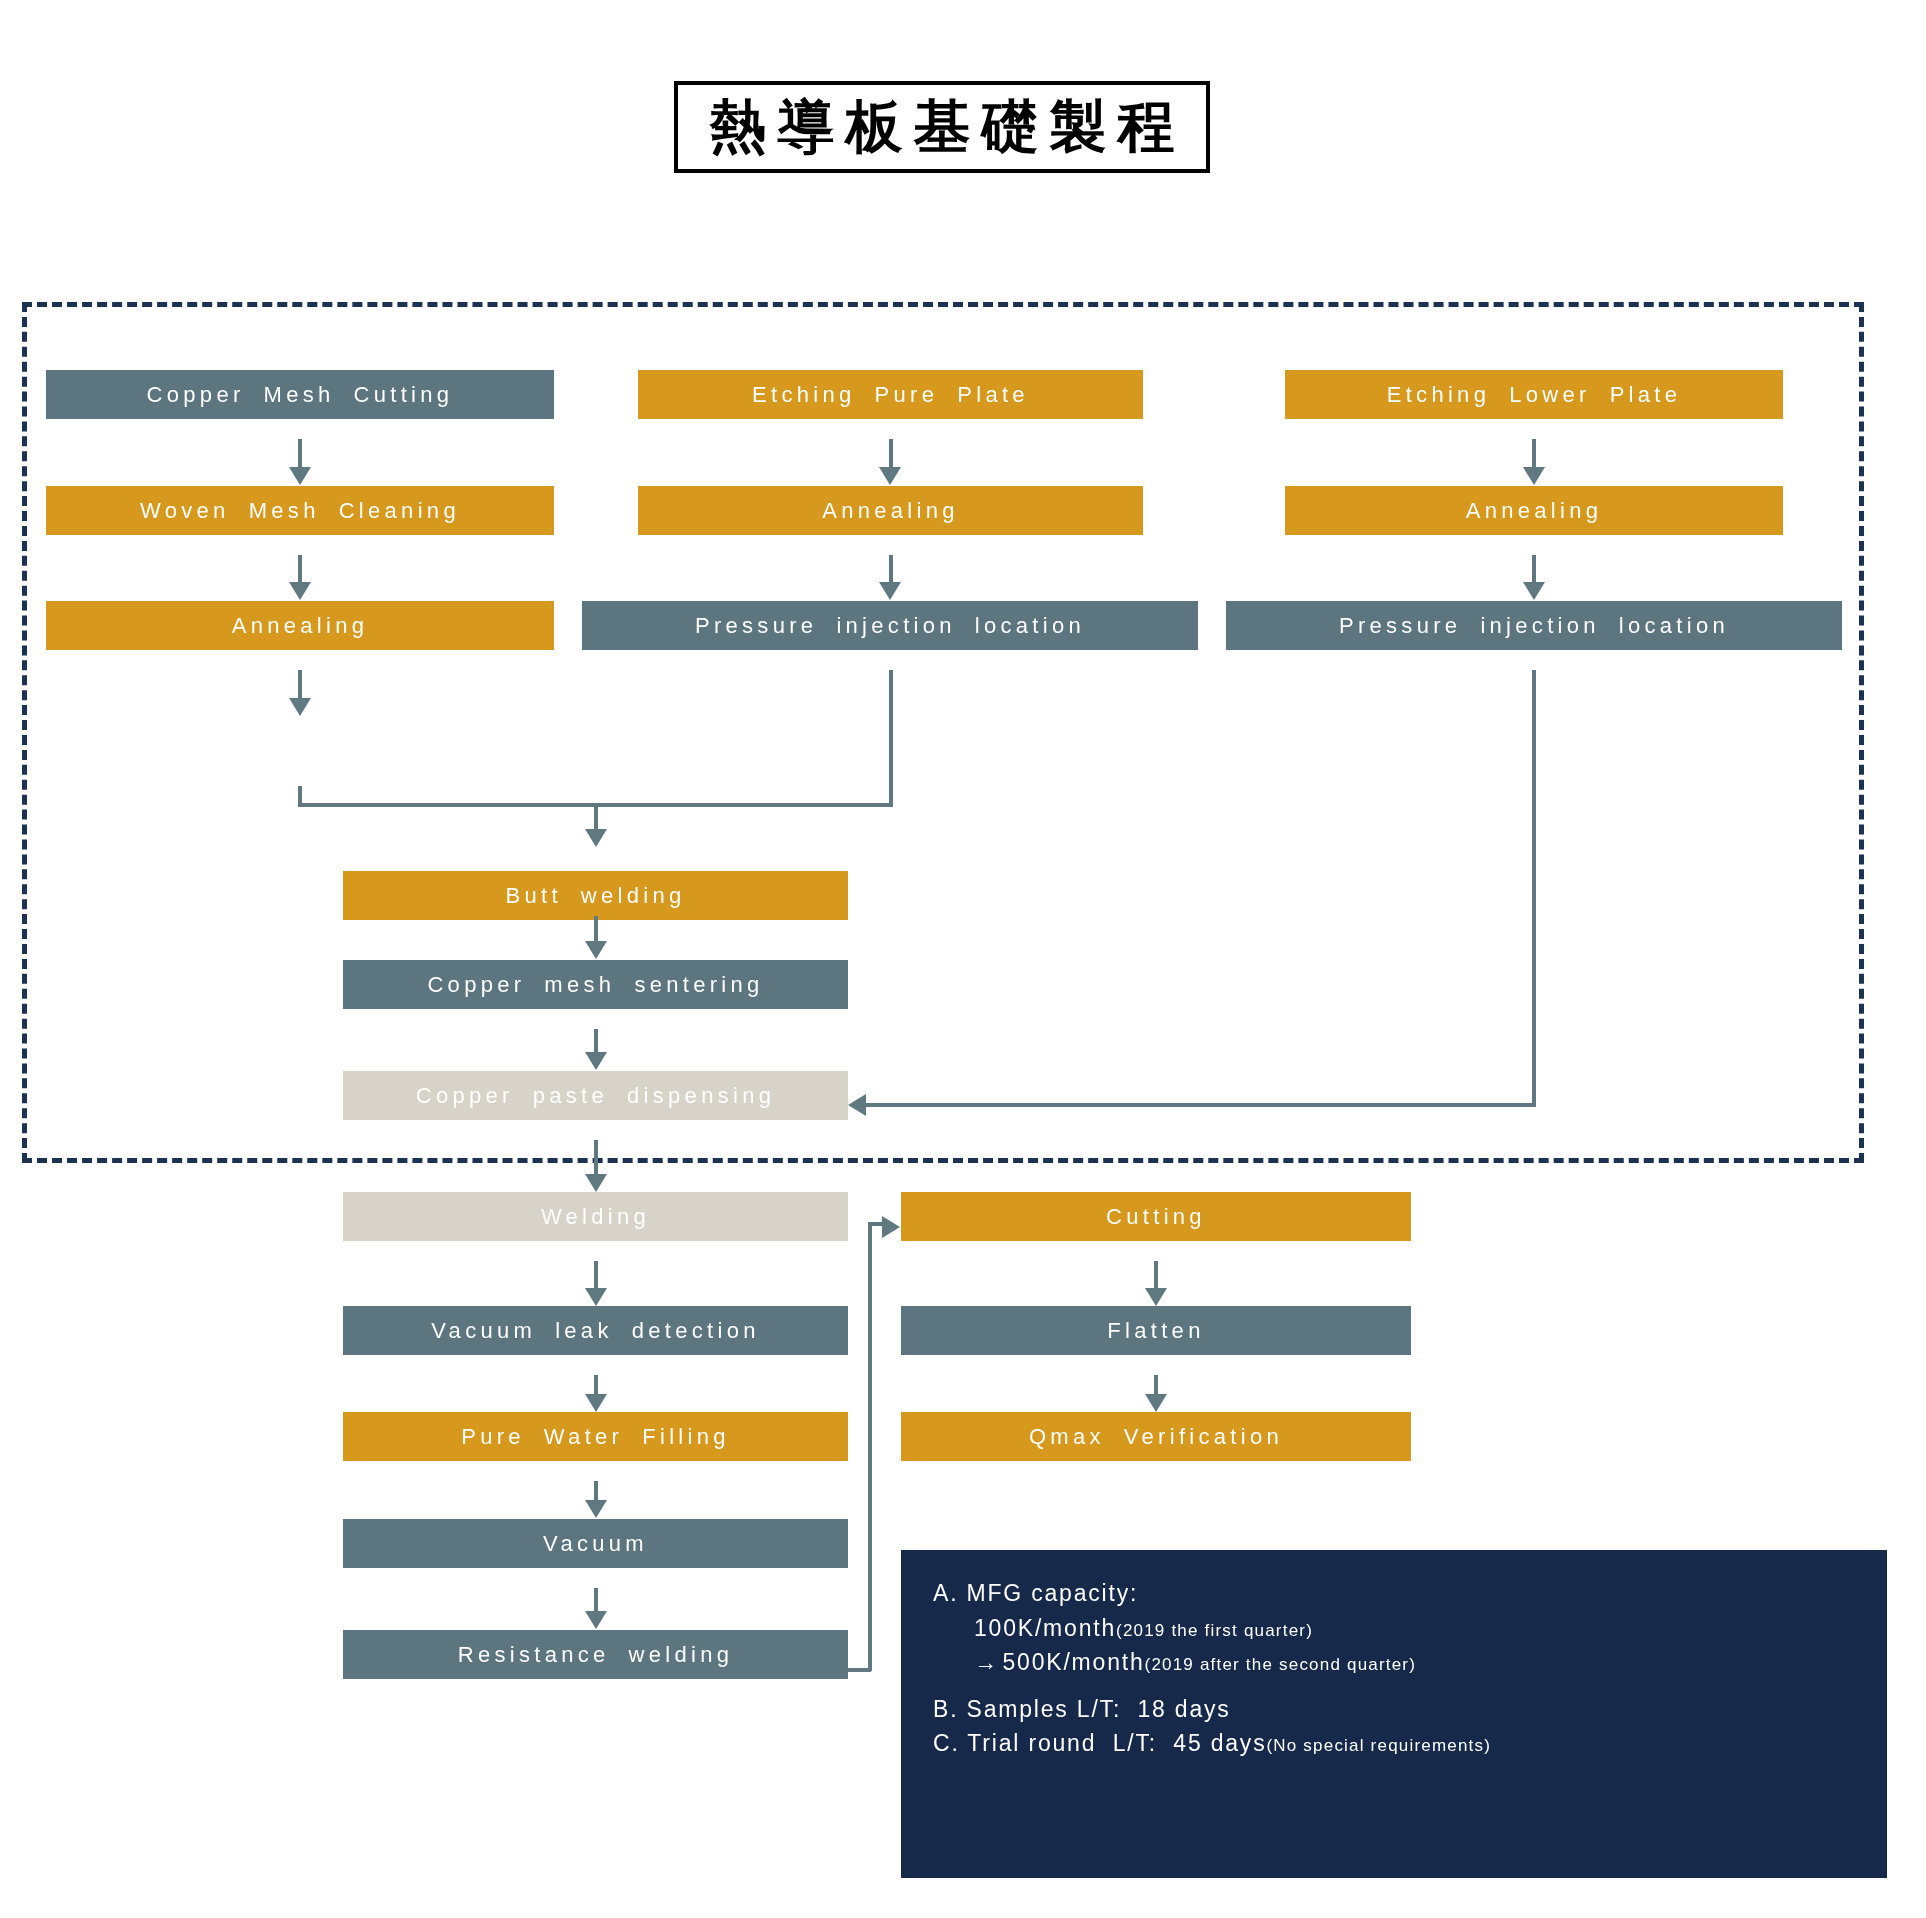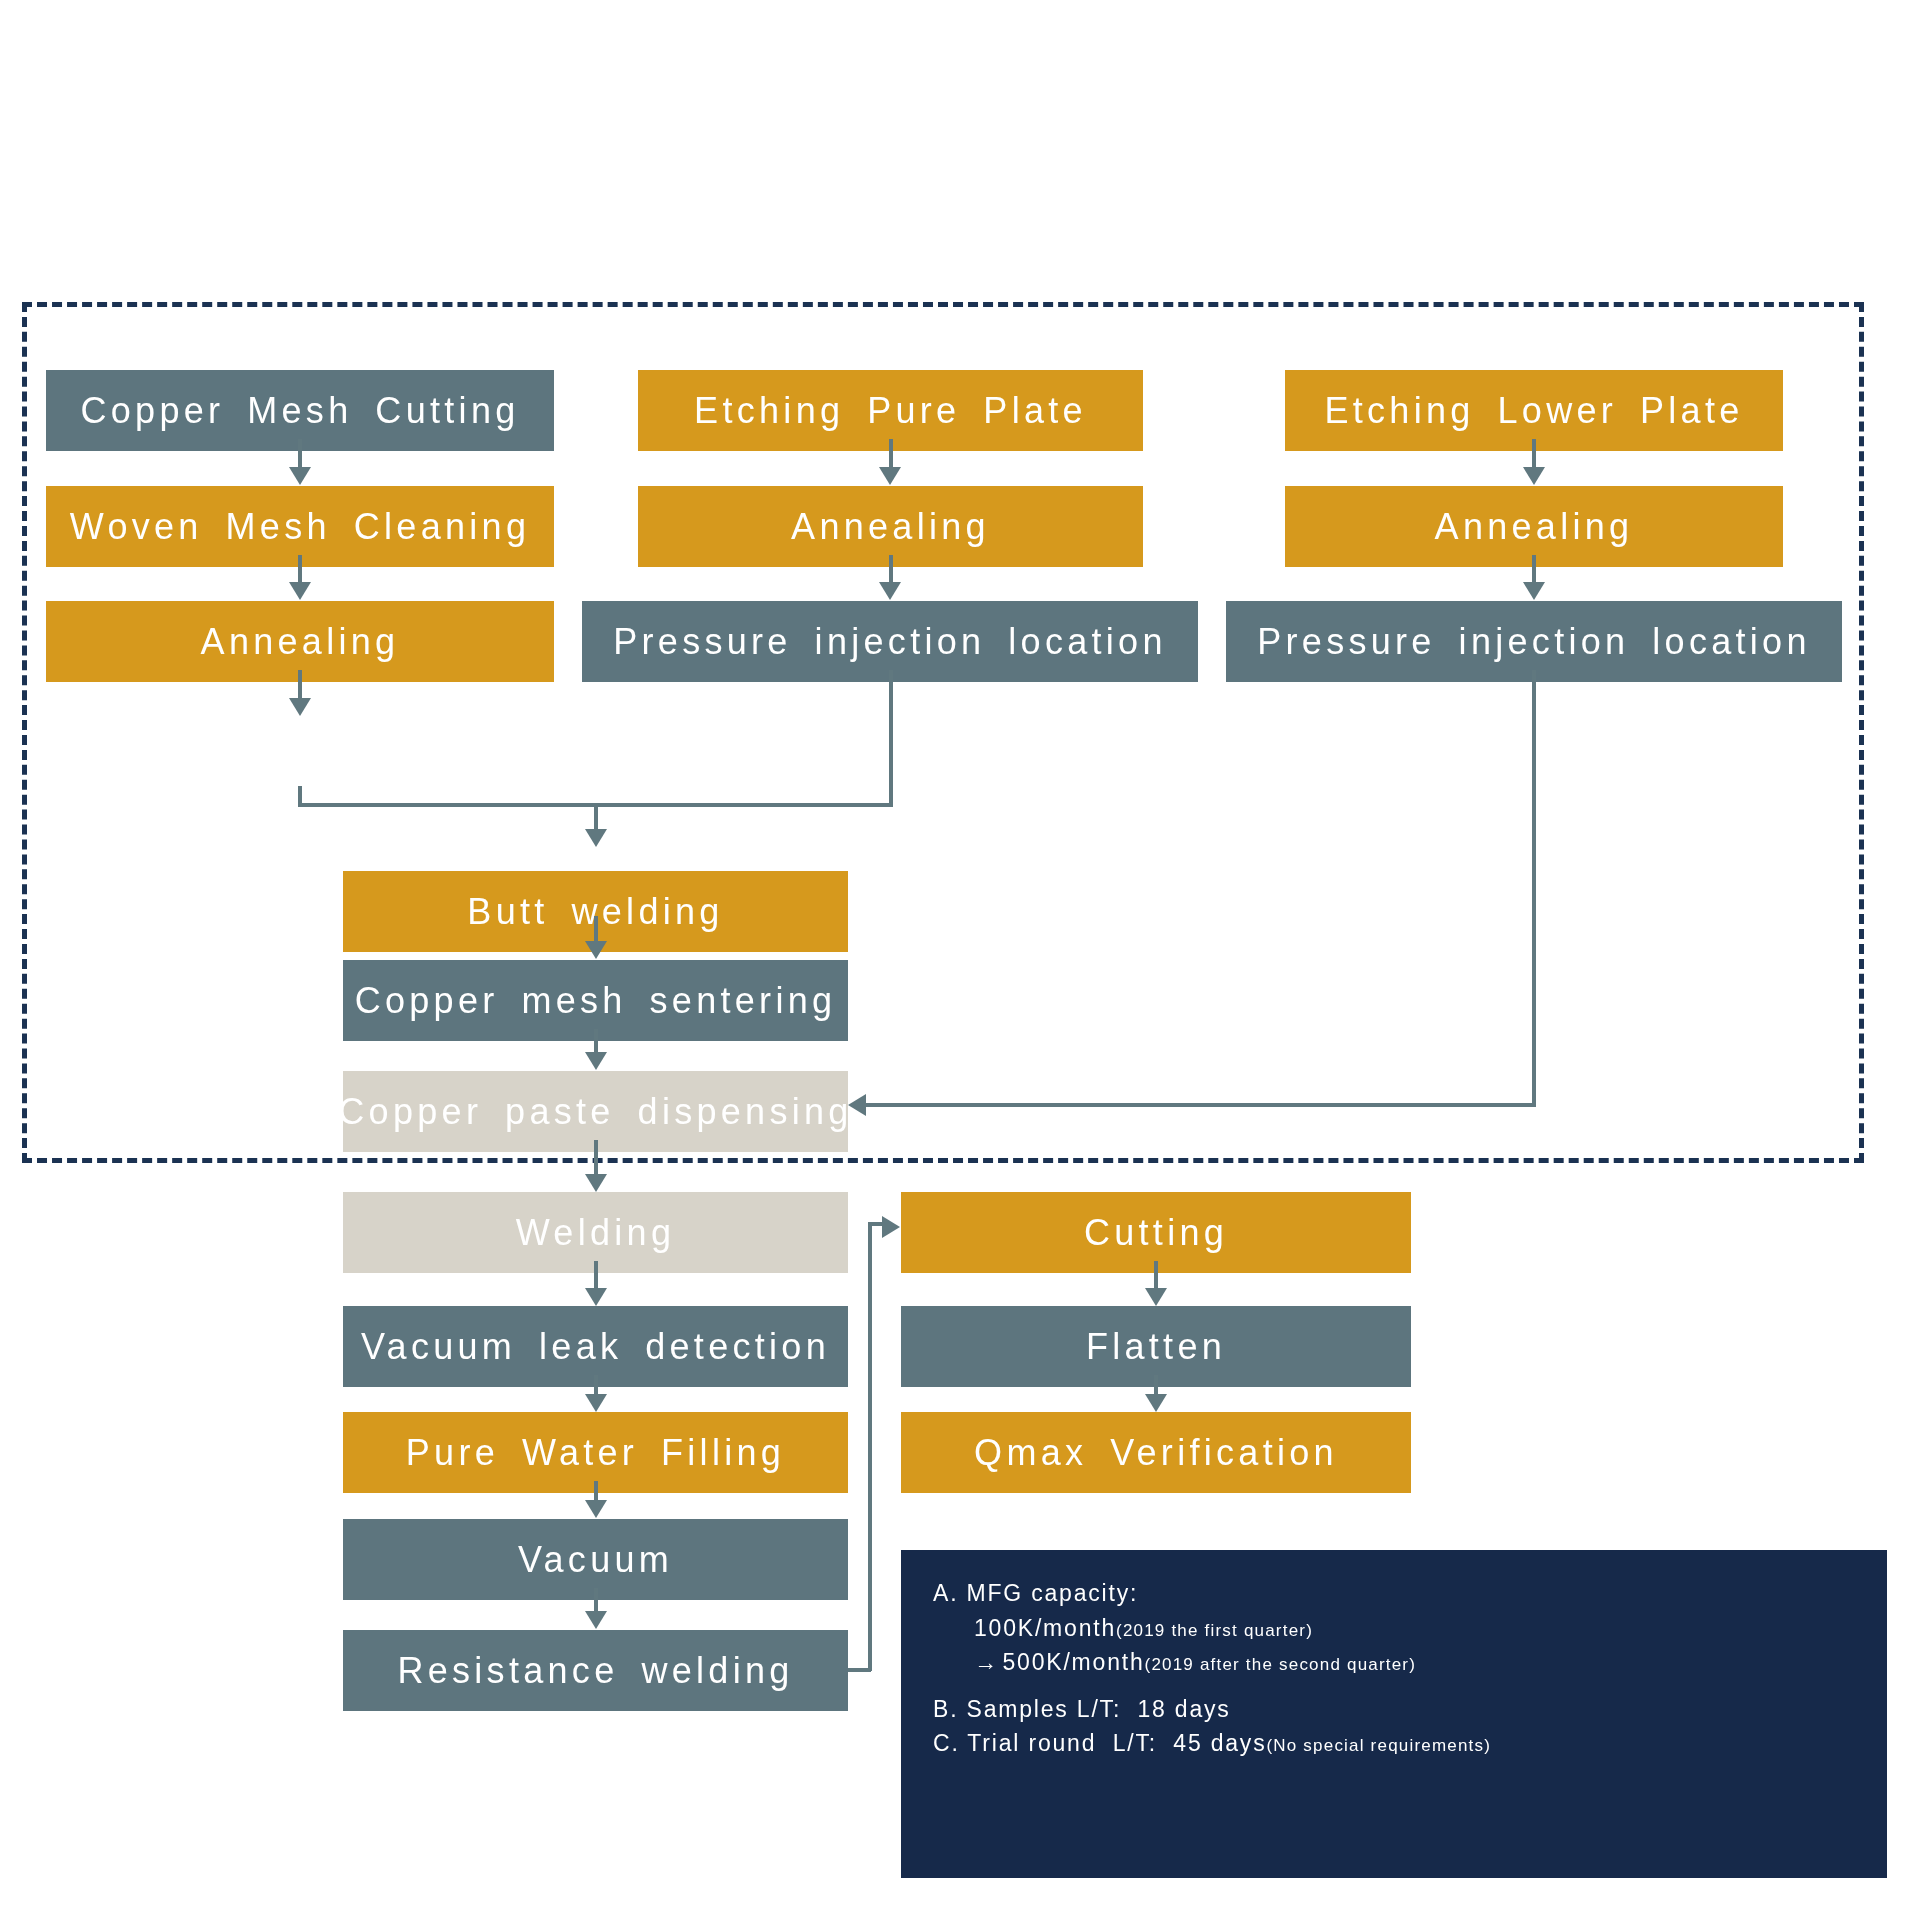--- a/index.html
+++ b/index.html
@@ -21,23 +21,23 @@
     white-space:nowrap;
   }
   
   .boundary{
     position:absolute;left:21.6px;top:302px;width:1842px;height:861px;
     border:5px dashed var(--dashed-border);
     box-sizing:border-box;
   }
   
   .box{
-    position:absolute;height:81px;
+    position:absolute;height:49px;
     display:flex;align-items:center;justify-content:center;
-    color:#ffffff;font-size:36px;font-weight:400;
+    color:#ffffff;font-size:22px;font-weight:400;
     letter-spacing:4.3px;word-spacing:8.6px;
     white-space:nowrap;
   }
   .slate{background:var(--slate);}
   .orange{background:var(--orange);}
   .paste{background:var(--paste-gray);}
   
   .vline{position:absolute;width:3.7px;background:var(--connector);}
   .hline{position:absolute;height:3.7px;background:var(--connector);}
   .head-down{position:absolute;width:0;height:0;
@@ -62,20 +62,21 @@
   .note-indent{padding-left:41px;}
   .note-small{font-size:17px;letter-spacing:1.2px;}
   .note-arrow{padding-right:3.7px;}
   .note-gap{height:12.3px;}
 </style>
 </head>
 <body>
 
 <div id="canvas">
 
+  <div class="title-box">熱導板基礎製程</div>
 
   <div class="boundary"></div>
 
   <div class="box slate" style="left:46px;top:370px;width:508px;">Copper Mesh Cutting</div>
   <div class="box orange" style="left:46px;top:486px;width:508px;">Woven Mesh Cleaning</div>
   <div class="box orange" style="left:46px;top:601px;width:508px;">Annealing</div>
 
   <div class="box orange" style="left:638px;top:370px;width:505px;">Etching Pure Plate</div>
   <div class="box orange" style="left:638px;top:486px;width:505px;">Annealing</div>
   <div class="box slate" style="left:582px;top:601px;width:616px;">Pressure injection location</div>

